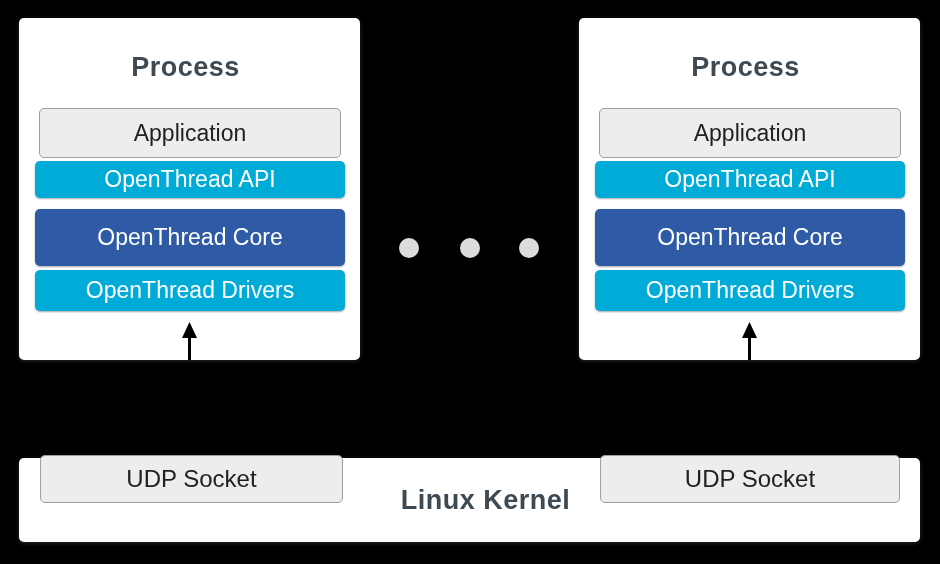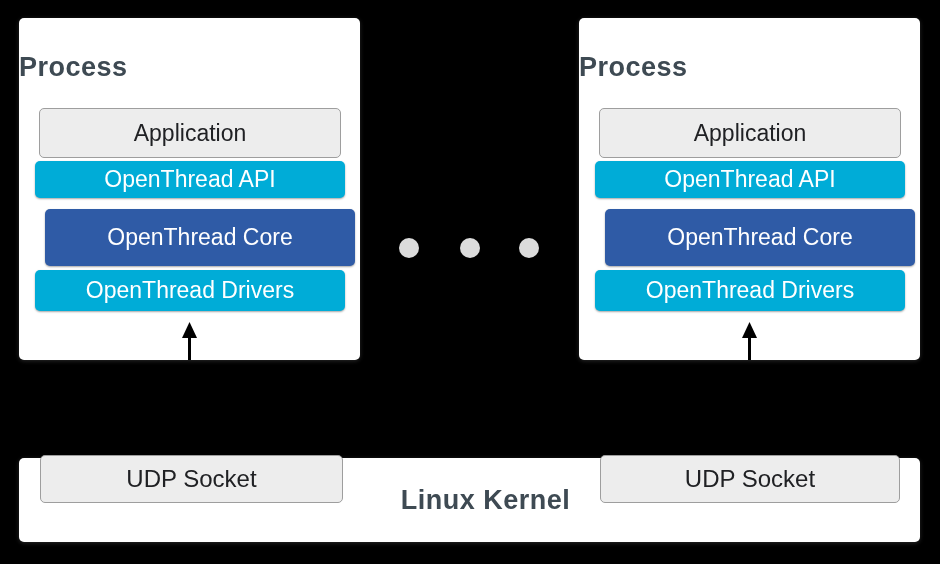--- a/index.html
+++ b/index.html
@@ -31,20 +31,21 @@
     top:18px;width:341px;height:342px;
     background:var(--card-bg);
     border-radius:5px;
     box-shadow:0 1px 4px rgba(90,90,90,.45);
   }
   .process-card.left{left:19px;}
   .process-card.right{left:579px;}
 
   .card-title{
     position:absolute;top:36px;left:0;right:8px;
+    text-align:center;
     font-size:27px;line-height:27px;font-weight:bold;
     color:var(--title-text);
     letter-spacing:.5px;
   }
 
   .layer{
     position:absolute;left:16px;width:310px;
     display:flex;align-items:center;justify-content:center;
     border-radius:5px;
     font-size:23px;
@@ -57,21 +58,20 @@
   }
   .layer.cyan{
     background:var(--cyan);
     color:var(--white-text);
     box-shadow:0 1px 2px rgba(0,0,0,.35);
   }
   .layer.blue{
     background:var(--blue);
     color:var(--white-text);
     box-shadow:0 1px 2px rgba(0,0,0,.35);
-    margin-left:10px;
   }
   .layer.app    {top:90px; height:50px;}
   .layer.api    {top:143px;height:37px;}
   .layer.core   {top:191px;height:57px;}
   .layer.drivers{top:252px;height:41px;}
 
   .up-arrow{
     position:absolute;left:0;top:297px;width:341px;height:45px;
   }
 

